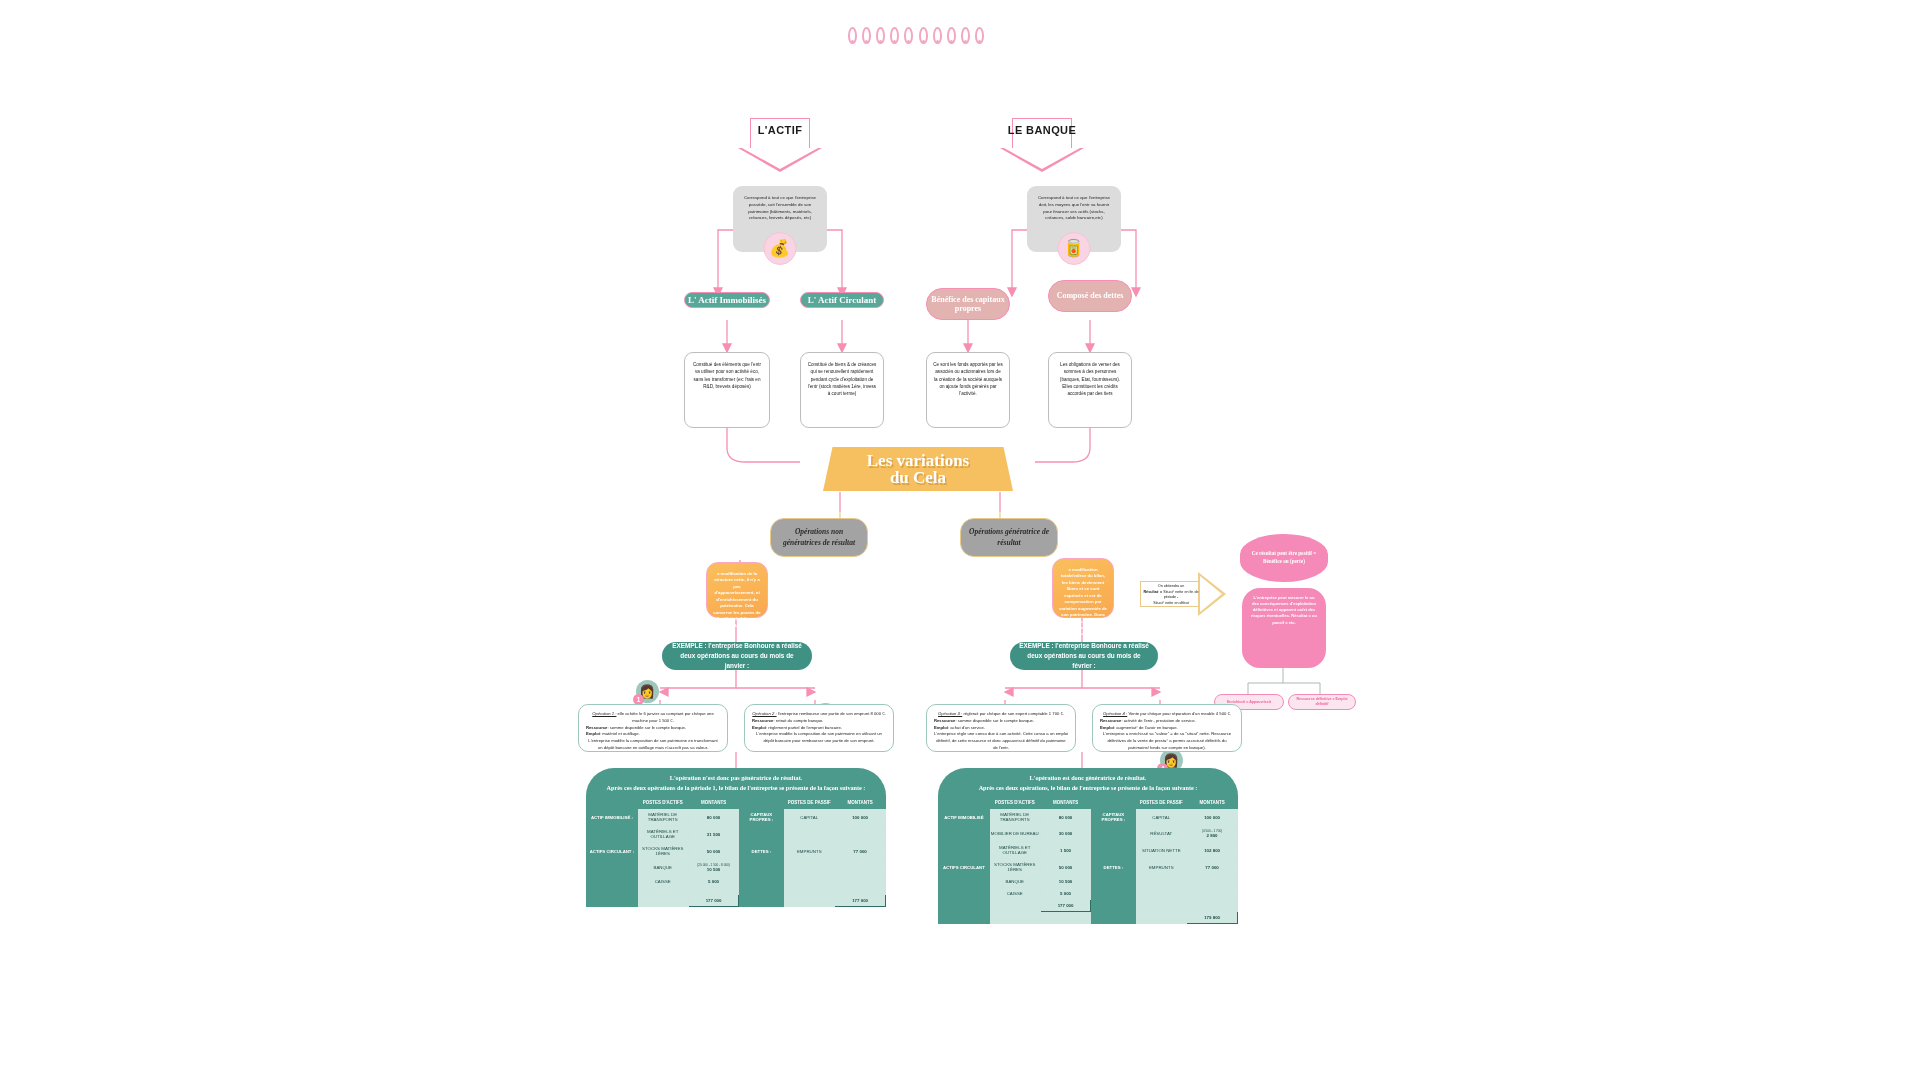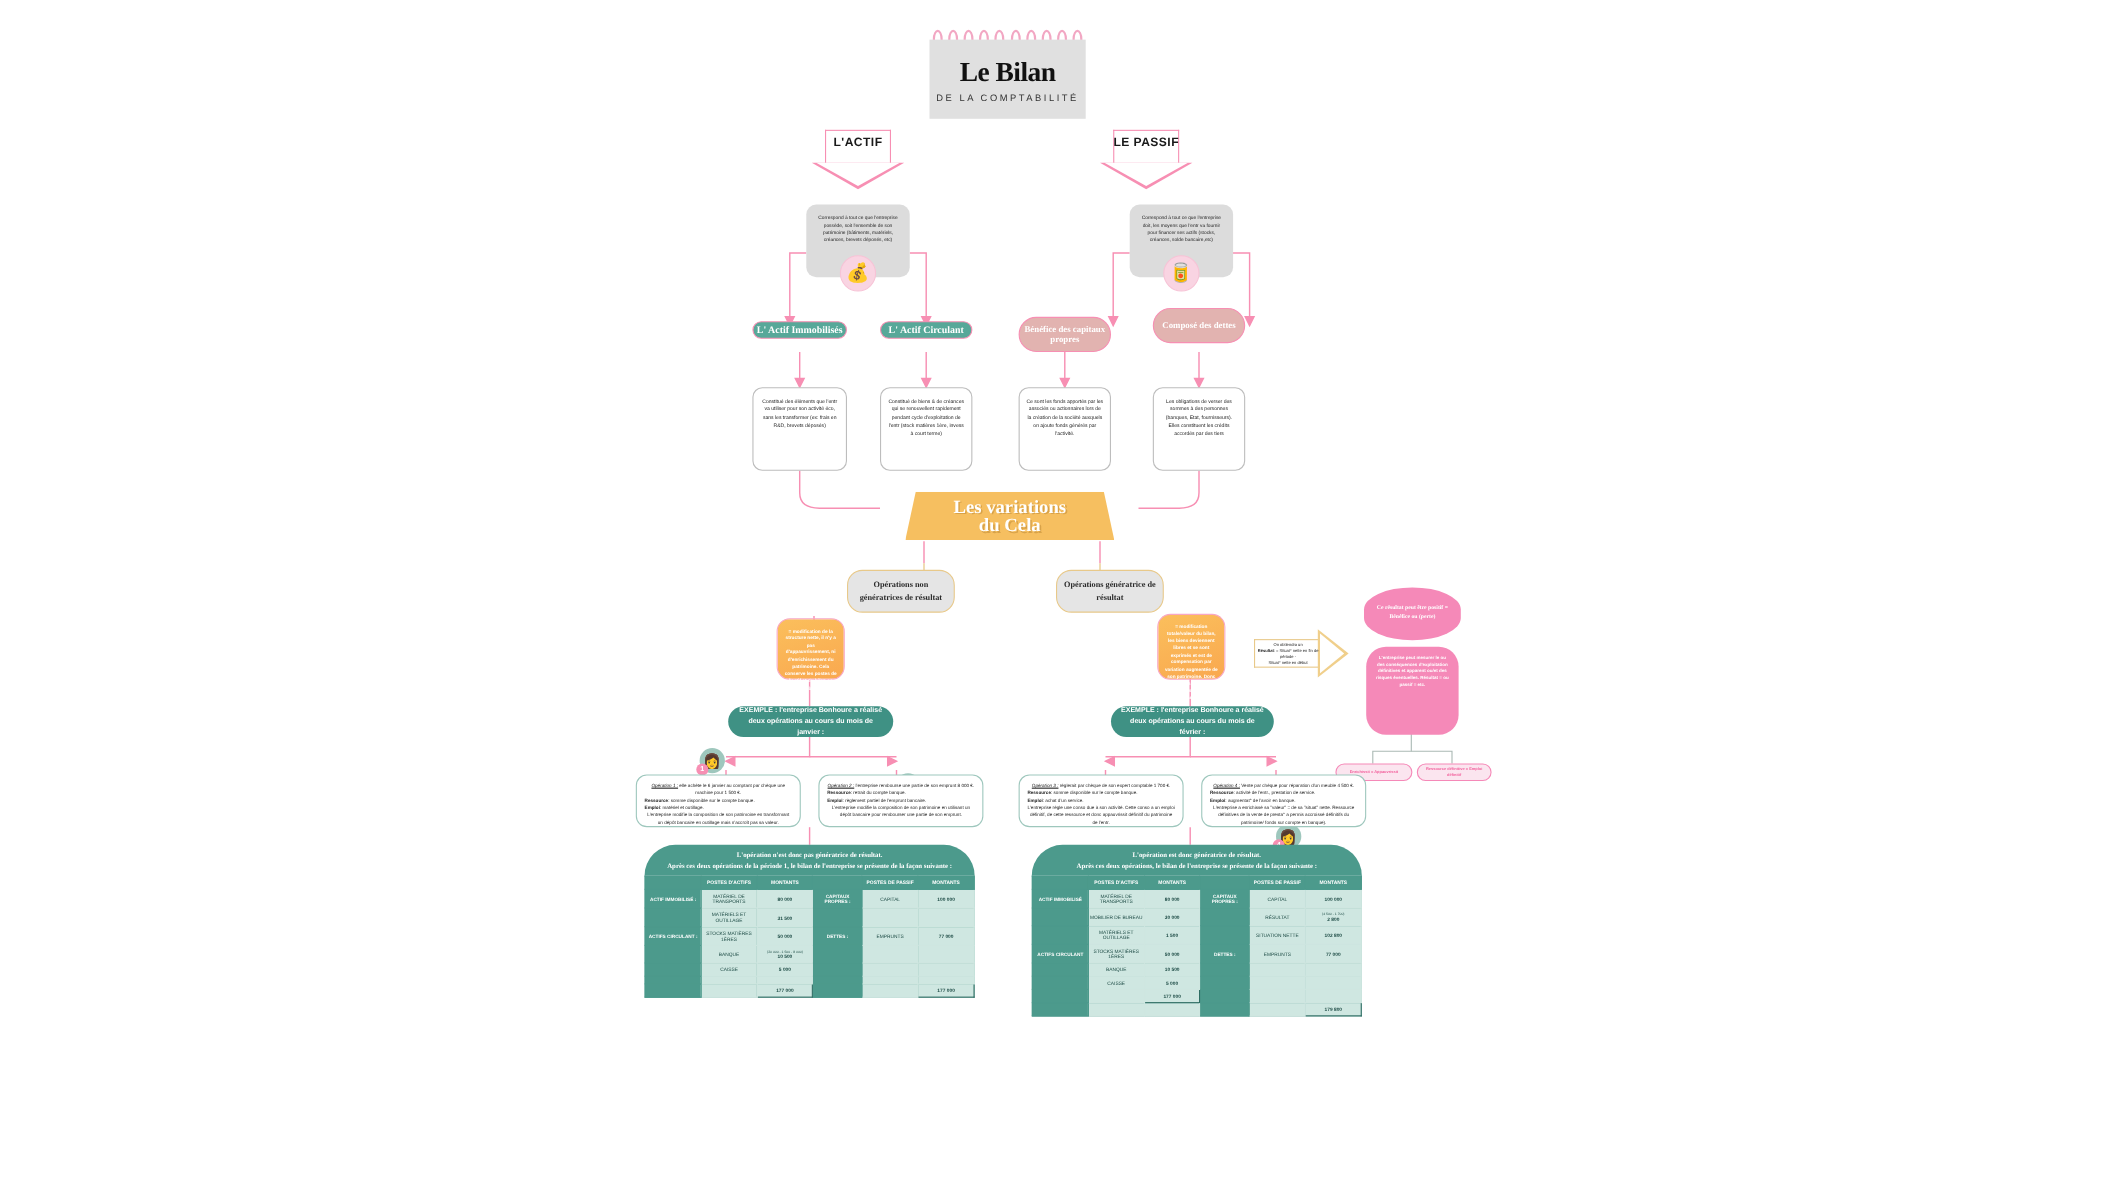--- a/index.html
+++ b/index.html
@@ -114,23 +114,23 @@
   }
   #banner .txt {
     position:absolute; inset:0; display:flex;align-items:center;justify-content:center;
     font-family:"Liberation Serif", serif; font-weight:bold; font-size:17px;
     color:#fff; text-align:center; line-height:1.02;
     text-shadow: 1.5px 1.5px 0 rgba(160,110,30,.35);
   }
 
   
   .bubble {
-    background:#e5e5e5; border:1px solid #e8c98a; border-radius:14px;
+    background:#a3a3a3; border:1px solid #e8c98a; border-radius:14px;
     font-family:"Liberation Serif", serif; font-weight:bold; font-size:7.5px;
-    color:#2b2b2b; text-align:center; padding:7px 6px; line-height:1.5;
+    color:#2b2b2b; text-align:center; padding:7px 6px; line-height:1.5;font-style:italic;
   }
 
   
   .orangebox {
     background: linear-gradient(160deg,#fbbf5c,#f9a84f);
     border:1.6px solid #f8a7c4; border-radius:12px;
     color:#fff; font-size:4.3px; line-height:1.5; text-align:center;
     padding:8px 6px; font-weight:bold;
   }
 
@@ -338,34 +338,30 @@
       <div class="ring">
         <i></i>
       </div>
     <div class="ring">
         <i></i>
       </div>
       <div class="ring">
         <i></i>
       </div>
   </div>
-  <div class="abs" id="notepad">
-    <div id="title-main">Le Bilan</div>
-    <div id="title-sub">DE LA COMPTABILITÉ</div>
-  </div>
 
   <div class="abs bigarrow" style="left:738px; top:118px;">
     <div class="shaft"></div>
     <div class="lbl">L'ACTIF</div>
     <div class="head"></div>
   </div>
 
   <div class="abs bigarrow" style="left:1000px; top:118px;">
     <div class="shaft"></div>
-    <div class="lbl">LE PASSIF</div>
+    <div class="lbl">LE BANQUE</div>
     <div class="head"></div>
   </div>
 
   <div class="abs" style="left:733px; top:186px;">
     <div class="greycard">Correspond à tout ce que l'entreprise possède, soit l'ensemble de son patrimoine (bâtiments, matériels, créances, brevets déposés, etc)</div>
     <div class="emoji-badge">💰</div>
   </div>
 
   <div class="abs" style="left:1027px; top:186px;">
     <div class="greycard">Correspond à tout ce que l'entreprise doit, les moyens que l'entr va fournir pour financer ses actifs (stocks, créances, solde bancaire,etc)</div>

